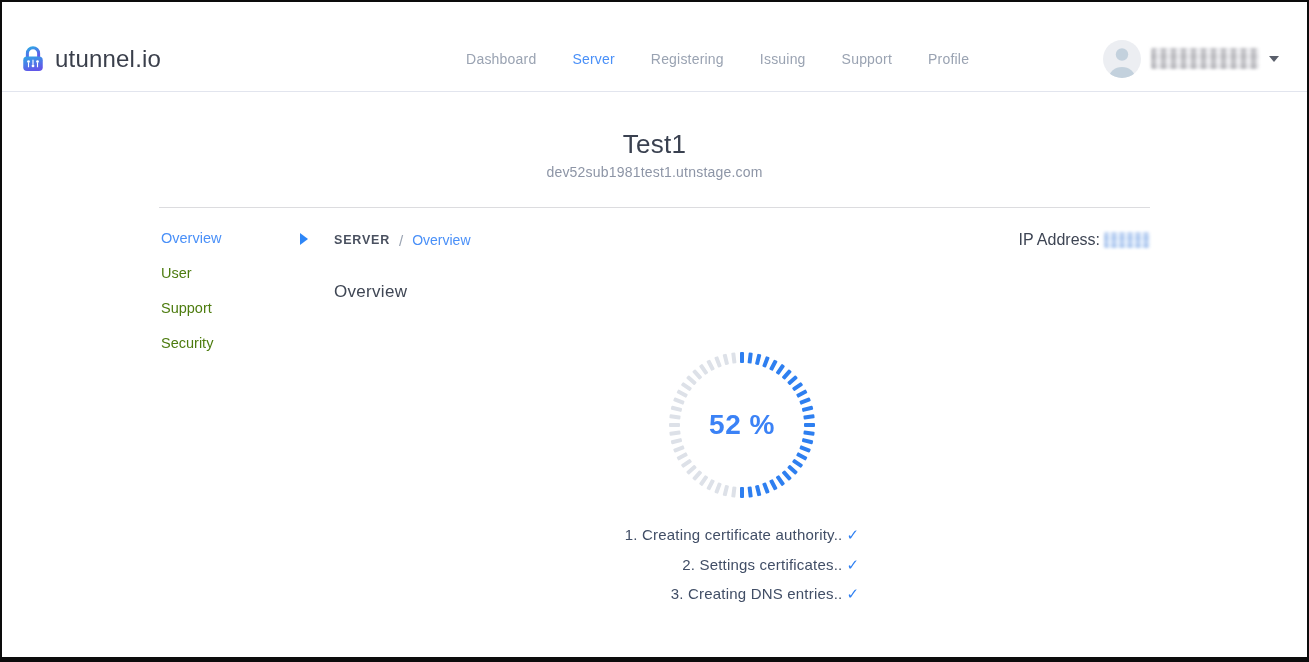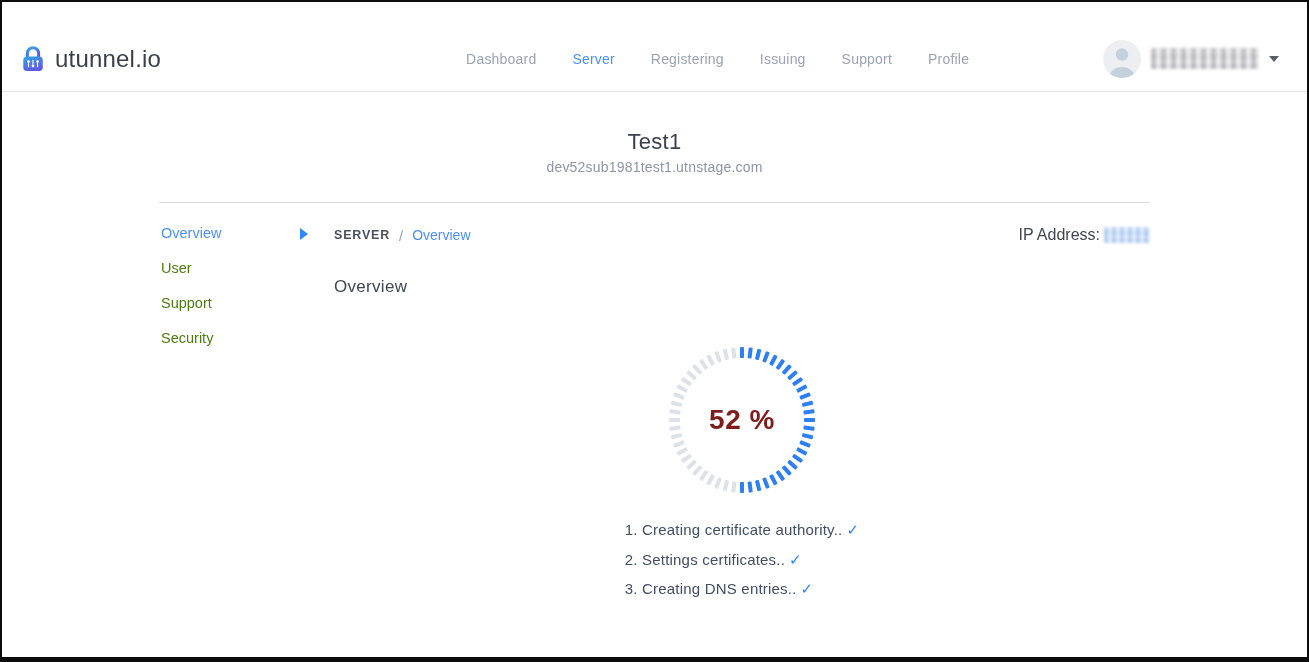--- a/index.html
+++ b/index.html
@@ -37,21 +37,21 @@
       repeating-linear-gradient(0deg, #d9d9dd 0 5px, #f0f0f2 5px 10px);
   }
   .name-redacted { width:108px; height:21px; }
   .caret-down {
     width:0; height:0; border-left:5px solid transparent; border-right:5px solid transparent;
     border-top:6px solid #5a5f6b;
   }
 
   
   .title-block { text-align:center; padding-top:37px; }
-  .server-title { font-size:22px; font-weight:500; color:#3a4150; letter-spacing:0.3px; }
+  .server-title { font-size:26px; font-weight:500; color:#3a4150; letter-spacing:0.3px; }
   .server-domain { margin-top:4px; font-size:14px; color:#8d95a6; letter-spacing:0.2px; }
   .divider { width:991px; margin:27px auto 0; border:none; border-top:1px solid #dcdcdf; }
 
   
   .content { width:991px; margin:0 auto; display:flex; padding-top:23px; }
   aside { width:175px; flex:none; position:relative; }
   .side-item { font-size:14.5px; color:#4d7c0f; margin-bottom:21px; cursor:pointer; line-height:14px; padding:0 0 0 2px; }
   .side-item.active { color:#4a90f8; }
   .side-arrow {
     position:absolute; right:26px; top:2px;
@@ -73,26 +73,26 @@
       repeating-linear-gradient(0deg, #cfe0f7 0 4px, #eaf2fd 4px 8px);
   }
 
   .panel-heading { margin-top:33px; font-size:17px; font-weight:400; color:#3f4654; letter-spacing:0.3px; }
 
   
   .spinner-wrap { width:150px; margin:48px auto 0; position:relative; }
   .spinner-wrap svg { display:block; }
   .progress-label {
     position:absolute; inset:0; display:flex; align-items:center; justify-content:center;
-    font-size:28px; font-weight:bold; color:#7f1d1d; letter-spacing:0.5px;
+    font-size:28px; font-weight:bold; color:#3b82f6; letter-spacing:0.5px;
   }
 
   
   .steps { margin:26px auto 0; width:fit-content; list-style:none; }
-  .step { font-size:15px; color:#414e66; margin-bottom:11.5px; letter-spacing:0.2px; }
+  .step { font-size:15px; color:#414e66; margin-bottom:11.5px; letter-spacing:0.2px;text-align:right; }
   .step.pending { color:#94a0b5; }
   .step .check { color:#2f80f2; font-size:15px; margin-left:4px; }
 </style>
 </head>
 <body>
 
 <div class="frame">
 
   <header>
     <div class="logo">

